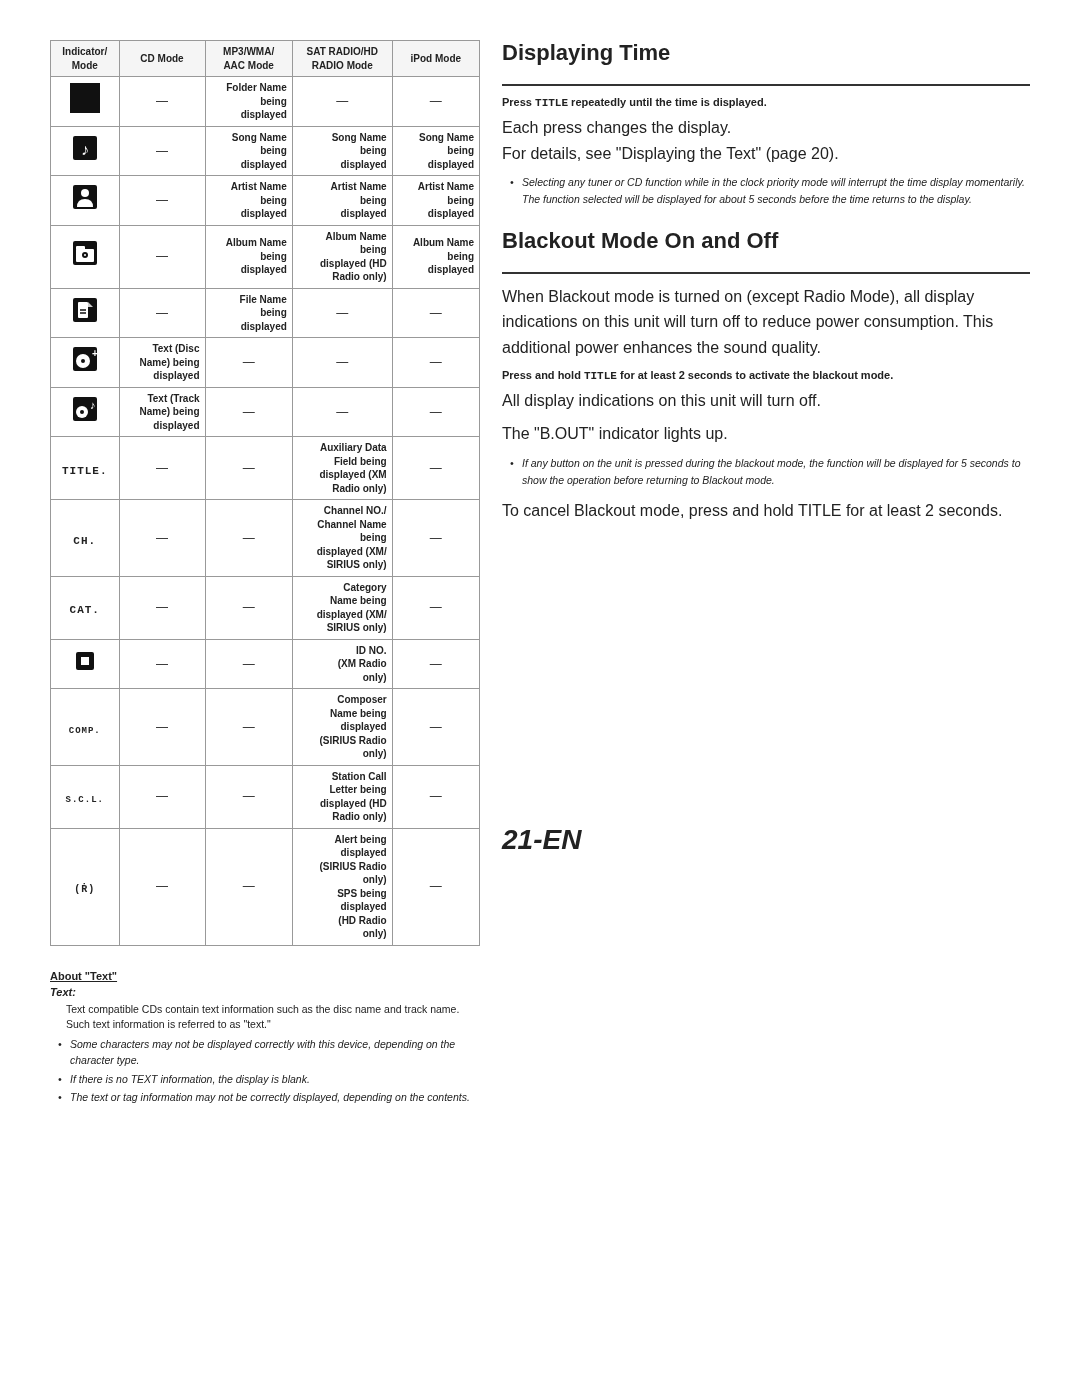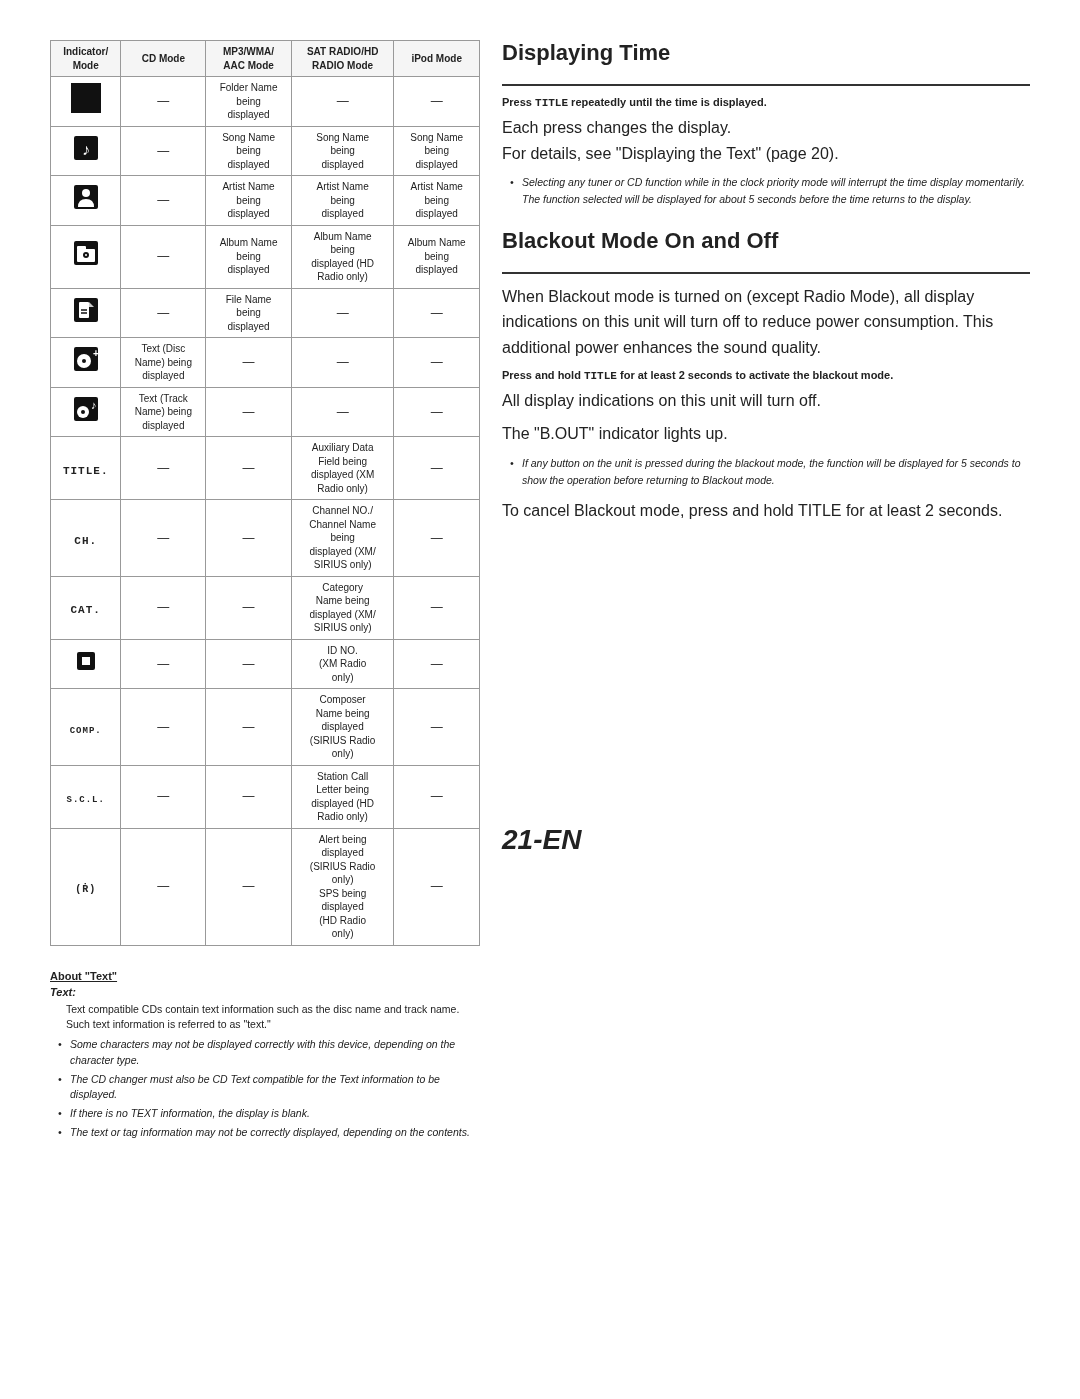--- a/index.html
+++ b/index.html
@@ -42,22 +42,23 @@
       font-weight: bold;
       font-size: 10px;
     }
     td.icon-cell {
       font-size: 18px;
       font-weight: bold;
       text-align: center;
       min-width: 48px;
     }
     td.text-cell {
-      text-align: center;
+      text-align: right;
       font-size: 10px;
+      font-weight: bold;
     }
     td.dash-cell {
       text-align: center;
       font-size: 12px;
     }
     .text-label {
       font-family: 'Courier New', monospace;
       font-weight: bold;
       font-size: 11px;
       letter-spacing: 1px;
@@ -335,21 +336,20 @@
         </tr>
       </tbody>
     </table>
 
     <div class="about-section">
       <h4>About "Text"</h4>
       <div class="italic-heading">Text:</div>
       <p>Text compatible CDs contain text information such as the disc name and track name. Such text information is referred to as "text."</p>
       <ul>
         <li>Some characters may not be displayed correctly with this device, depending on the character type.</li>
-        <li>The CD changer must also be CD Text compatible for the Text information to be displayed.</li>
         <li>If there is no TEXT information, the display is blank.</li>
         <li>The text or tag information may not be correctly displayed, depending on the contents.</li>
       </ul>
     </div>
   </div>
 
   <div class="right-col">
 
     <div>
       <div class="section-title">Displaying Time</div>

